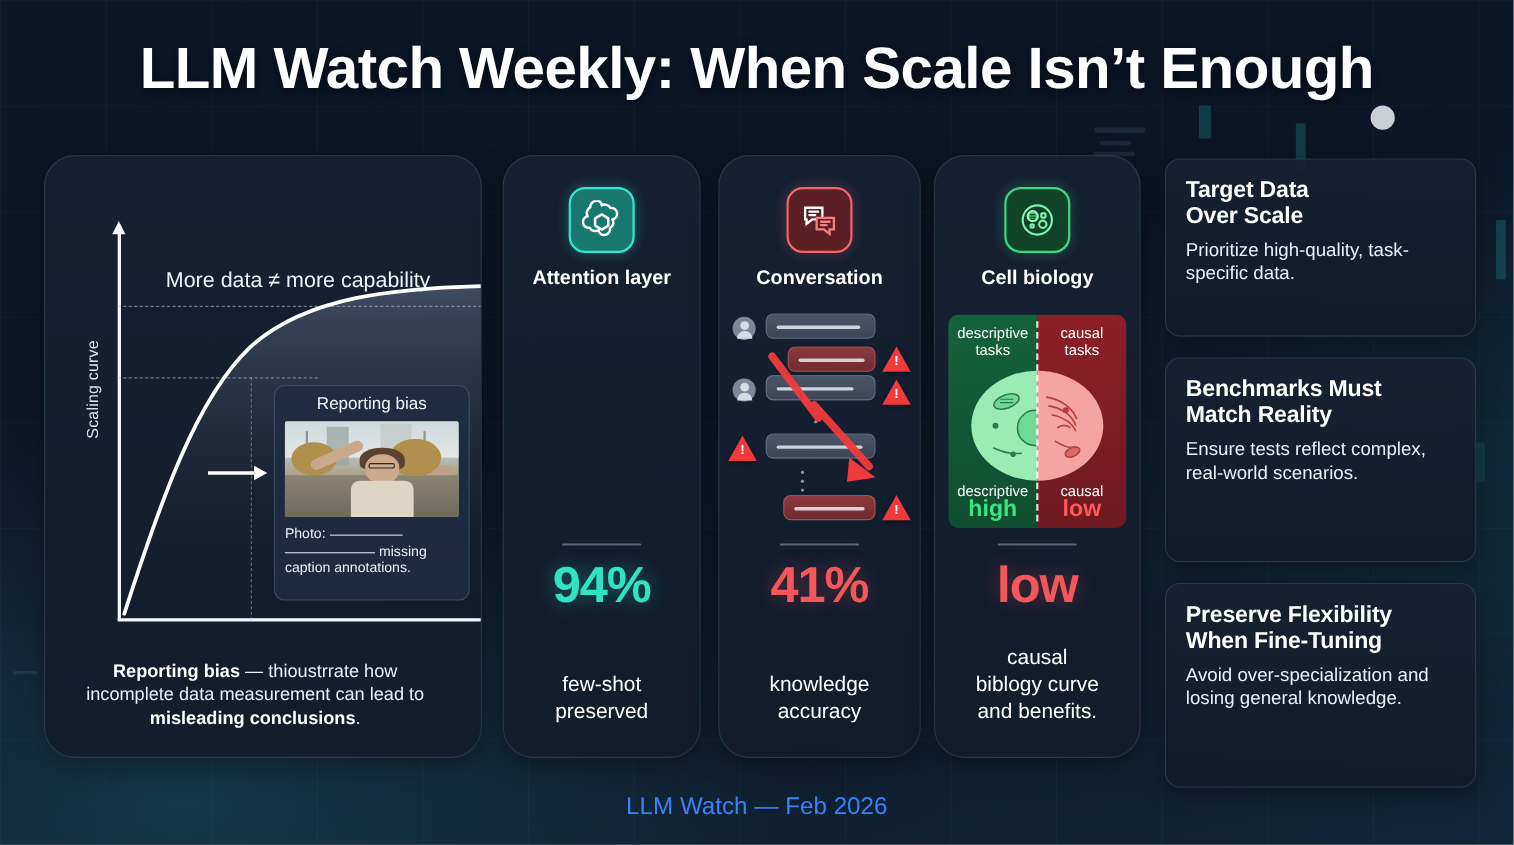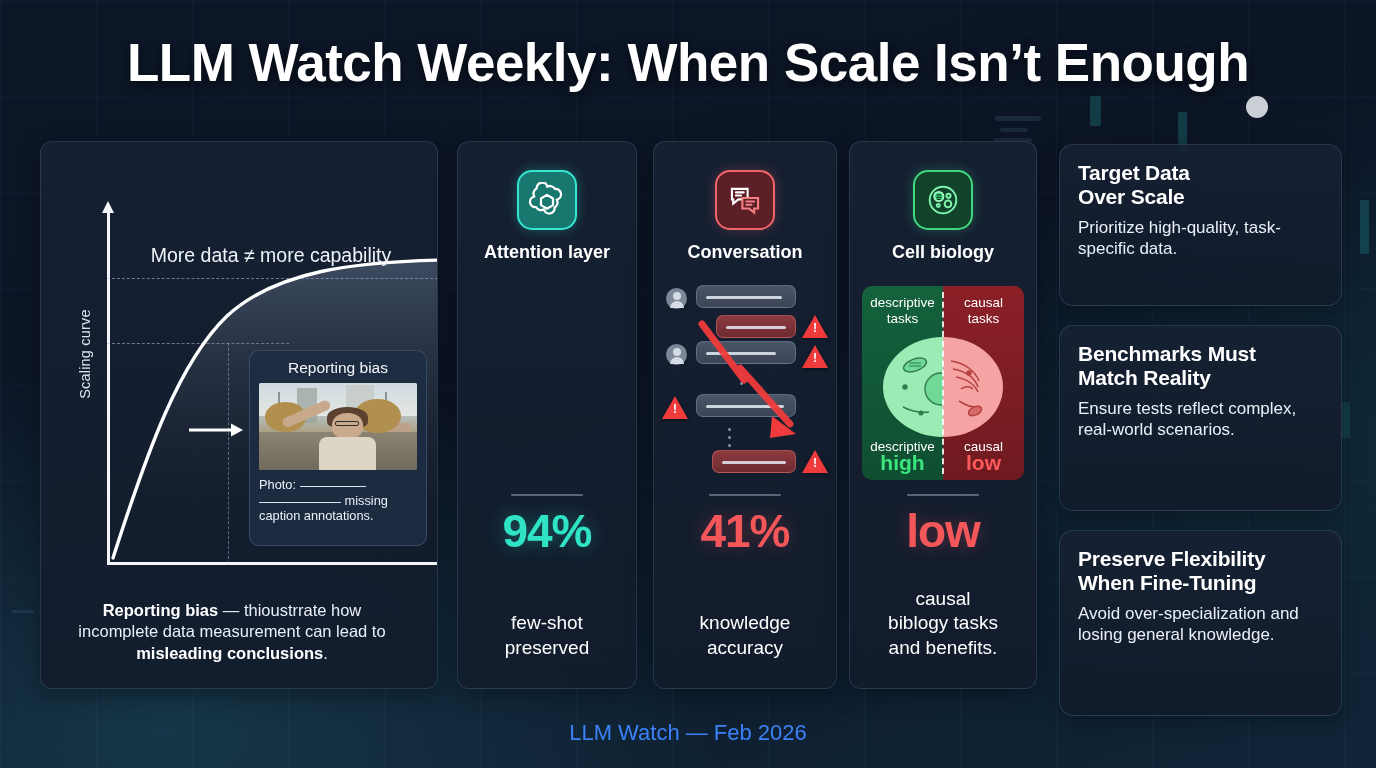--- a/index.html
+++ b/index.html
@@ -39,21 +39,21 @@
     white-space: nowrap;
   }
 
   
   .stage { position: absolute; left: 40px; top: 141px; width: 1302px; height: 550px; }
 
   .panel {
     position: absolute; top: 0; height: 548px;
     background: linear-gradient(180deg, rgba(23,34,52,0.88) 0%, rgba(18,28,44,0.92) 100%);
     border: 1px solid rgba(120,155,190,0.20);
-    border-radius: 12px;
+    border-radius: 28px;
     box-shadow: 0 6px 24px rgba(0,0,0,0.35);
     overflow: hidden;
   }
   #panel-chart { left: 0; width: 398px; }
   #panel-a { left: 417px; width: 180px; }
   #panel-b { left: 613px; width: 184px; }
   #panel-c { left: 809px; width: 188px; }
 
   
   .chart-area { position: absolute; left: 20px; top: 18px; width: 358px; height: 400px; }
@@ -468,21 +468,21 @@
           <circle cx="88" cy="38" r="2" fill="#b54141"></circle>
           <path d="M80 54c4-3 9-3 12 0"></path>
         </g>
       </svg>
     </div>
 
     <div class="divider"></div>
     <div class="stat-big red">low</div>
     <div class="stat-sub">
       <span>causal</span><br>
-      <span>biblogy tasks</span><br>
+      <span>biblogy curve</span><br>
       <span>and benefits.</span>
     </div>
   </section>
 
   <aside class="side">
     <div class="card" id="card-0">
       <h3>Target Data<br>Over Scale</h3>
       <p>Prioritize high-quality, task-specific data.</p>
     </div>
     <div class="card" id="card-1">

